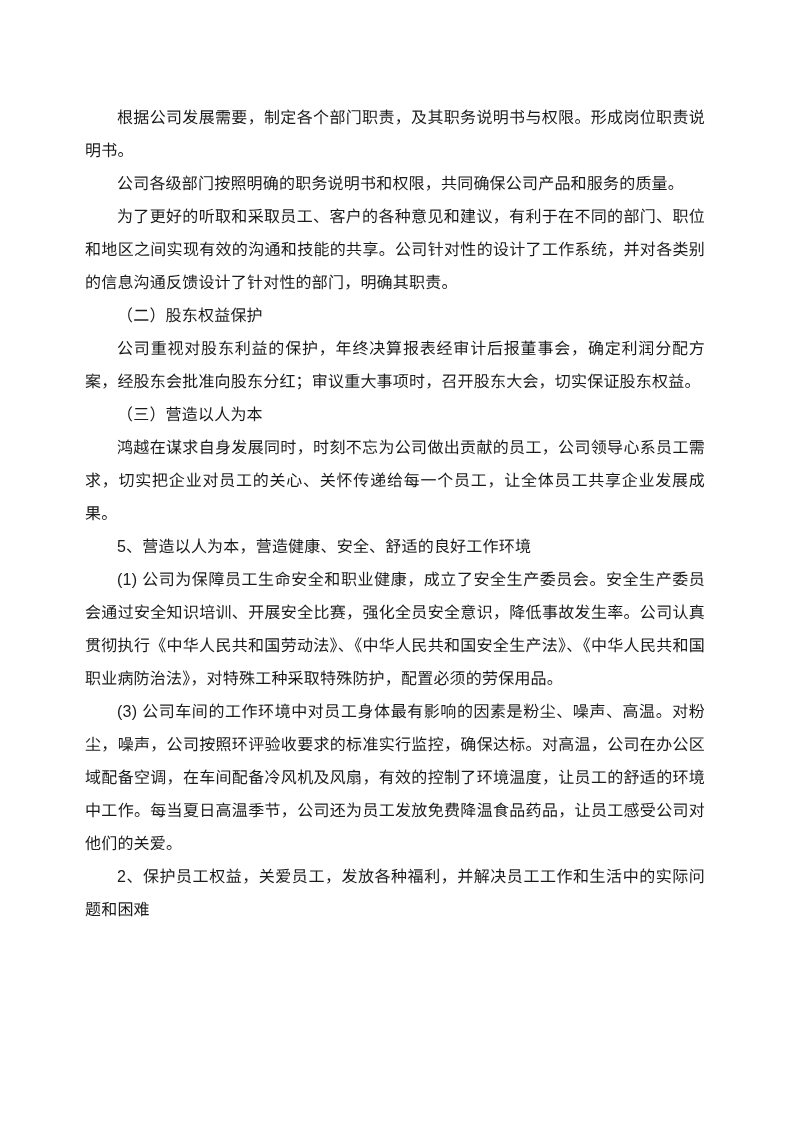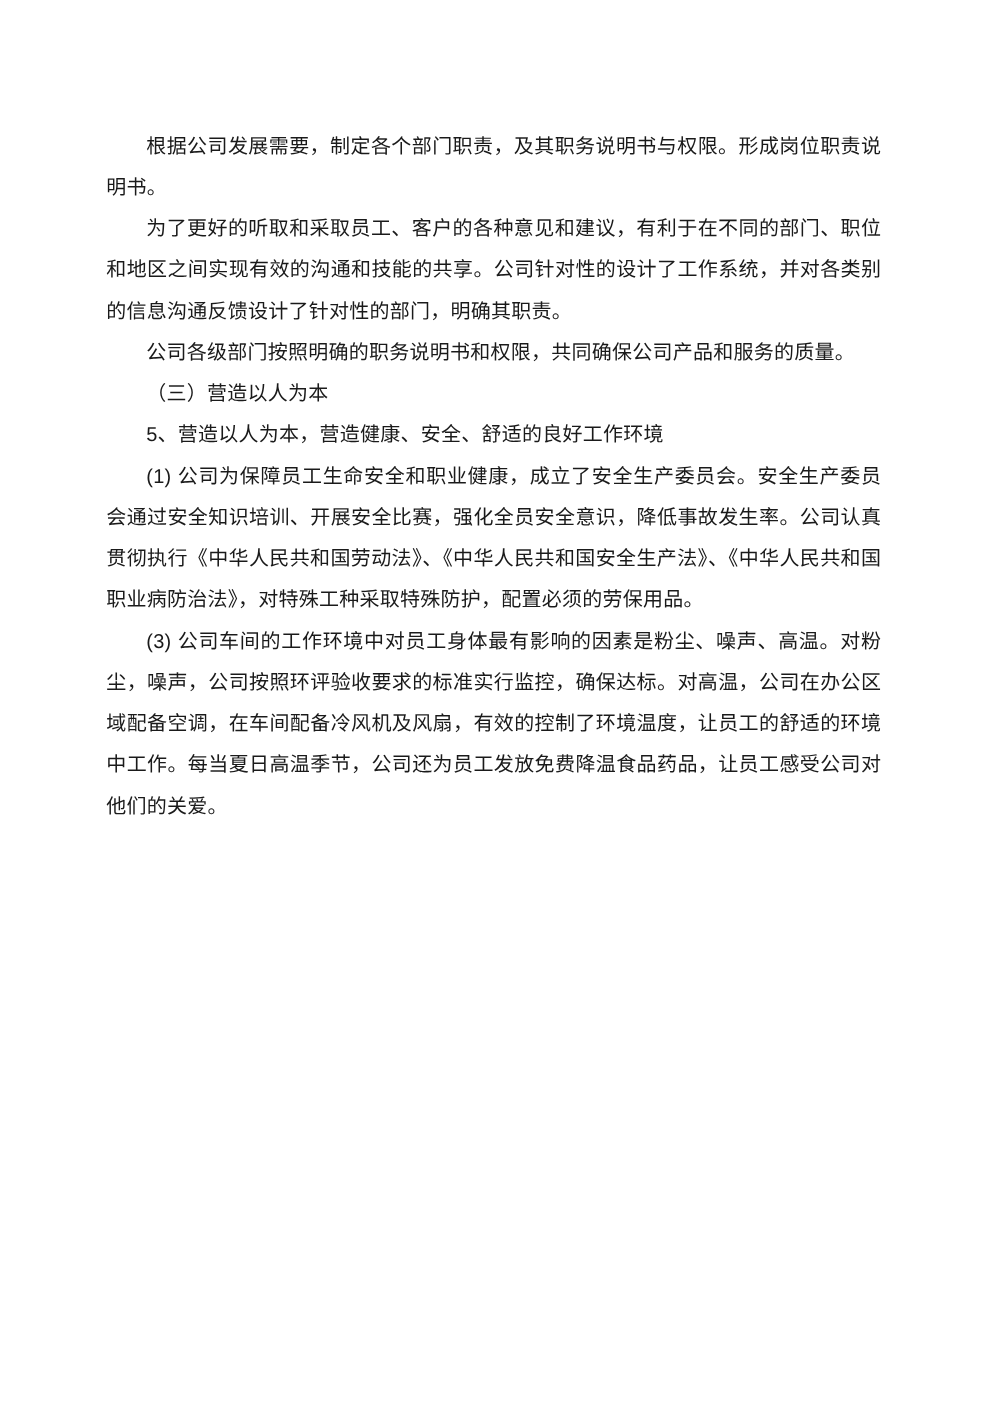--- a/index.html
+++ b/index.html
@@ -35,20 +35,24 @@
     word-break: break-all;
     letter-spacing: 0.2px;
   }
 </style>
 </head>
 <body>
 
 <div class="page">
   <div class="doc-body">
     <p>根据公司发展需要，制定各个部门职责，及其职务说明书与权限。形成岗位职责说明书。</p>
+    <p>公司各级部门按照明确的职务说明书和权限，共同确保公司产品和服务的质量。</p>
     <p>为了更好的听取和采取员工、客户的各种意见和建议，有利于在不同的部门、职位和地区之间实现有效的沟通和技能的共享。公司针对性的设计了工作系统，并对各类别的信息沟通反馈设计了针对性的部门，明确其职责。</p>
-    <p>公司各级部门按照明确的职务说明书和权限，共同确保公司产品和服务的质量。</p>
+    <p>（二）股东权益保护</p>
+    <p>公司重视对股东利益的保护，年终决算报表经审计后报董事会，确定利润分配方案，经股东会批准向股东分红；审议重大事项时，召开股东大会，切实保证股东权益。</p>
     <p>（三）营造以人为本</p>
+    <p>鸿越在谋求自身发展同时，时刻不忘为公司做出贡献的员工，公司领导心系员工需求，切实把企业对员工的关心、关怀传递给每一个员工，让全体员工共享企业发展成果。</p>
     <p>5、营造以人为本，营造健康、安全、舒适的良好工作环境</p>
     <p>(1) 公司为保障员工生命安全和职业健康，成立了安全生产委员会。安全生产委员会通过安全知识培训、开展安全比赛，强化全员安全意识，降低事故发生率。公司认真贯彻执行《中华人民共和国劳动法》、《中华人民共和国安全生产法》、《中华人民共和国职业病防治法》，对特殊工种采取特殊防护，配置必须的劳保用品。</p>
     <p>(3) 公司车间的工作环境中对员工身体最有影响的因素是粉尘、噪声、高温。对粉尘，噪声，公司按照环评验收要求的标准实行监控，确保达标。对高温，公司在办公区域配备空调，在车间配备冷风机及风扇，有效的控制了环境温度，让员工的舒适的环境中工作。每当夏日高温季节，公司还为员工发放免费降温食品药品，让员工感受公司对他们的关爱。</p>
+    <p>2、保护员工权益，关爱员工，发放各种福利，并解决员工工作和生活中的实际问题和困难</p>
   </div>
 </div>
 
 </body></html>

